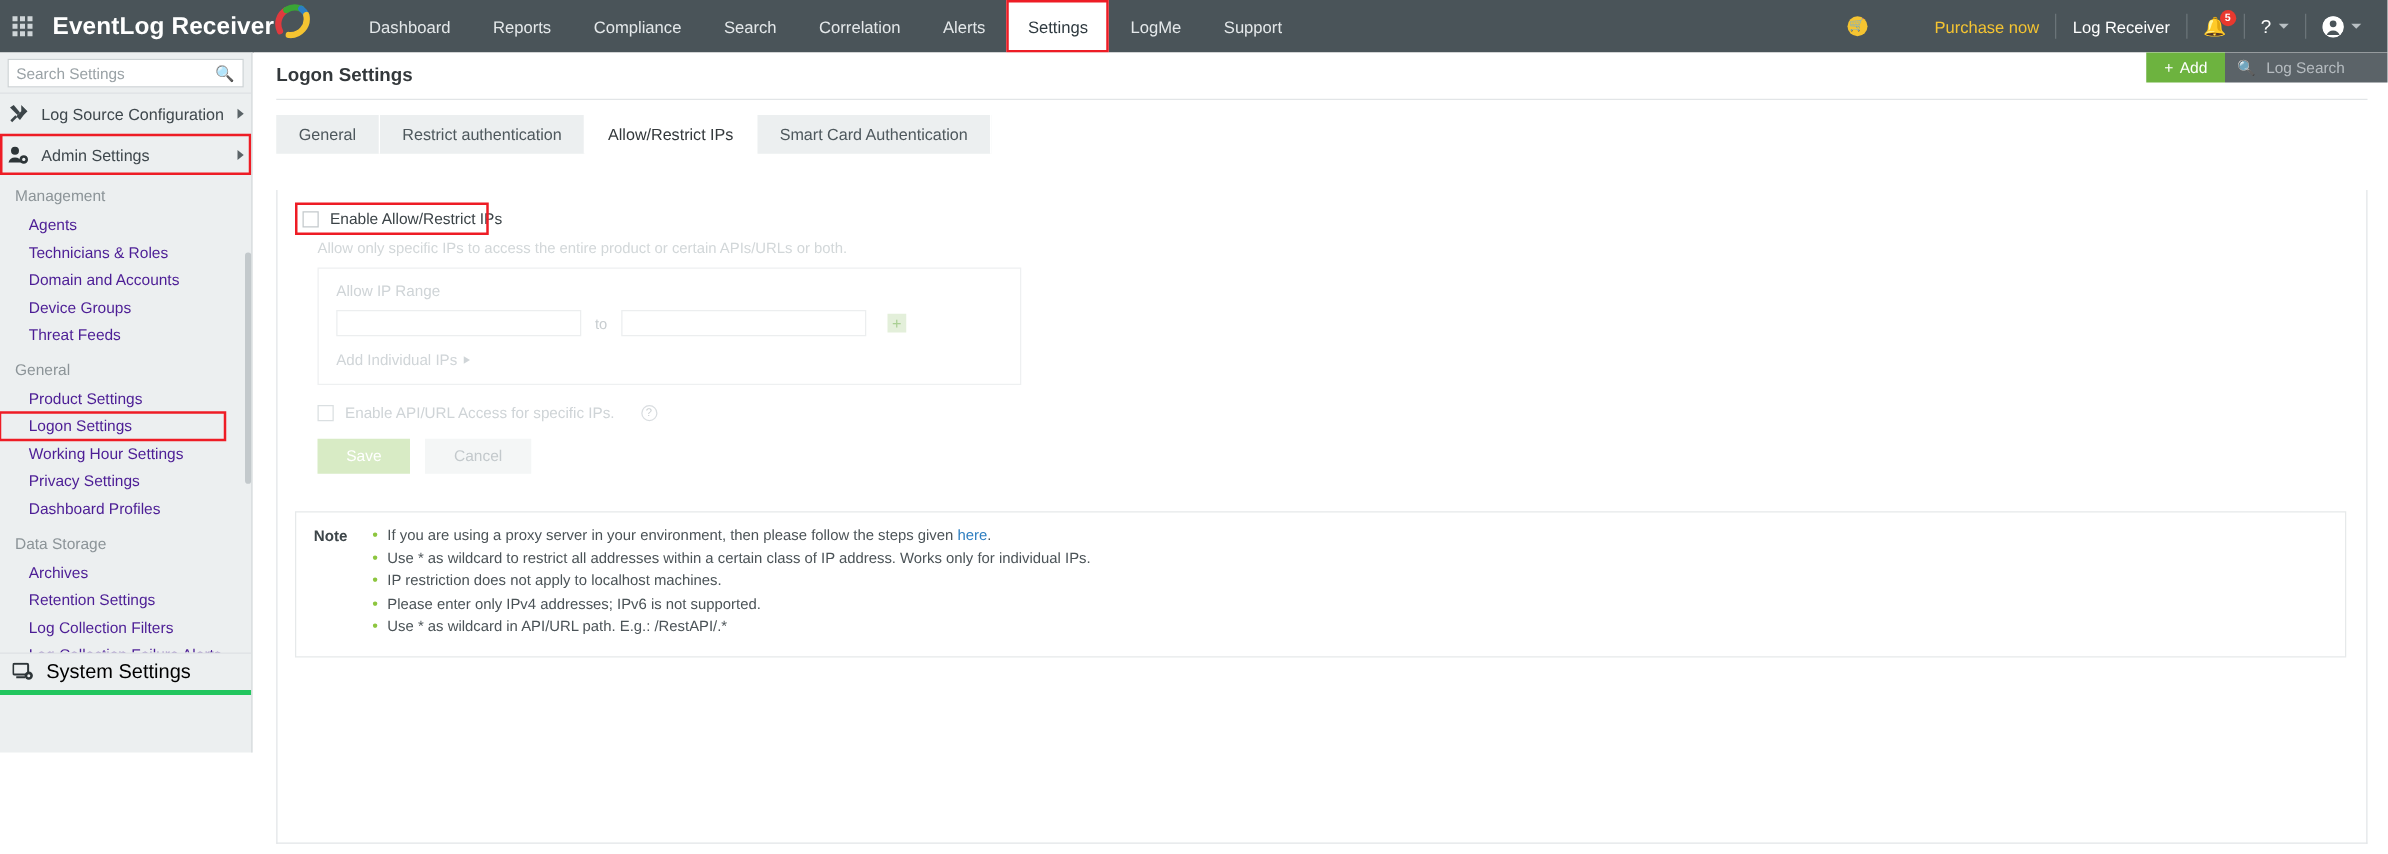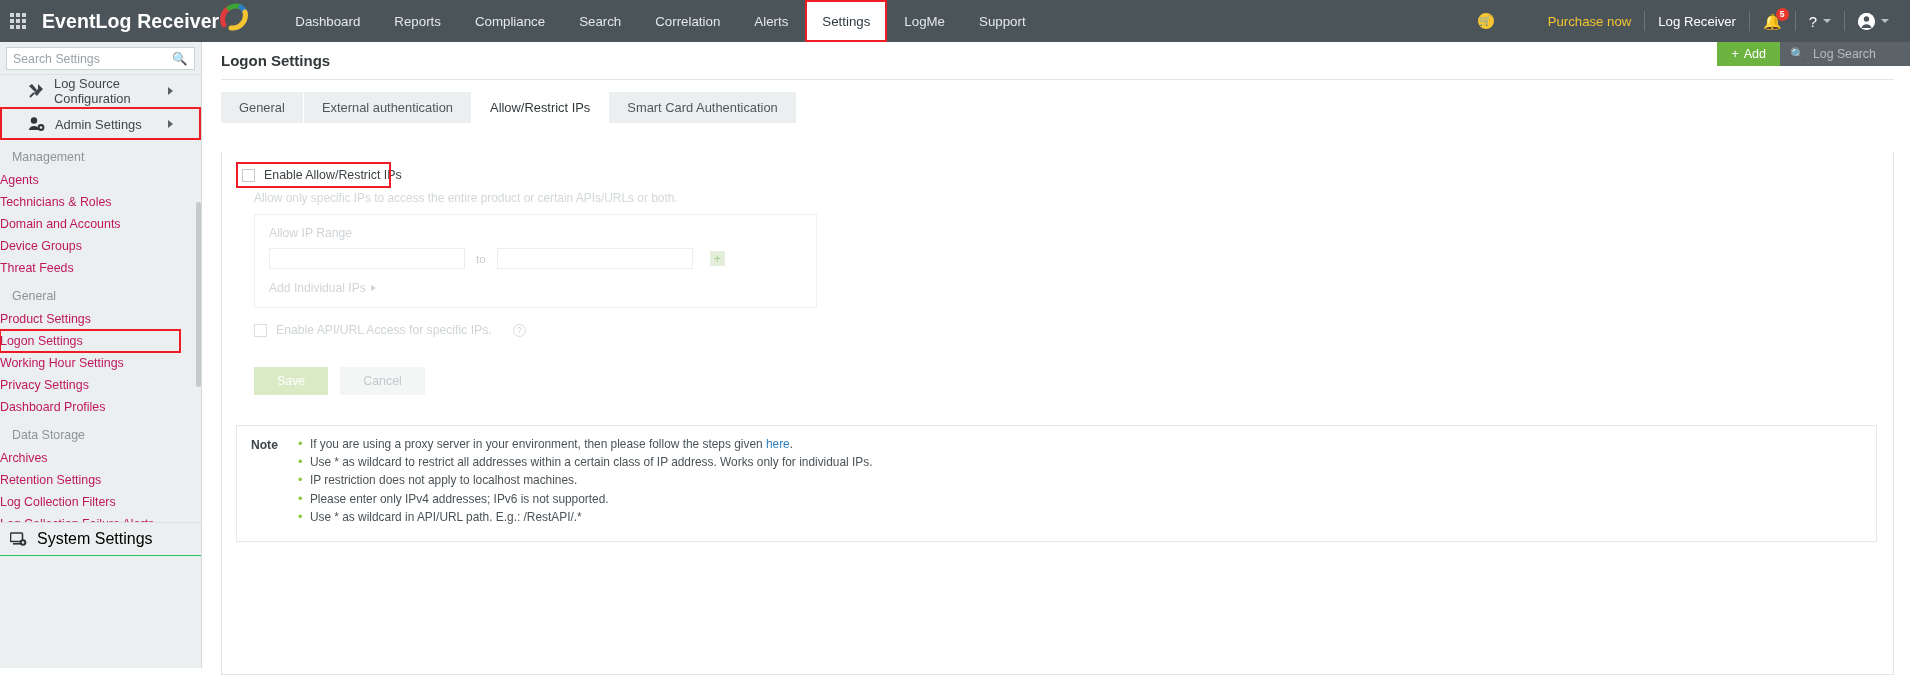--- a/index.html
+++ b/index.html
@@ -85,63 +85,63 @@
   }
   .logsearch-box {
     background: #5b6368; display: flex; align-items: center; gap: 8px;
     padding: 0 10px; min-width: 130px; cursor: text;
   }
   .logsearch-box .srch { color: #c6cbce; font-size: 12px; }
   .logsearch-ph { color: #b6bcc0; font-size: 12.3px; }
 
   
   .sidebar {
-    position: absolute; top: 42px; left: 0; width: 202px; height: 626px;
+    position: absolute; top: 42px; left: 0; width: 202px; height: 560px;
     background: #eceff0; border-right: 1px solid #d5dadc;
     overflow: hidden;
   }
   .search-settings {
     margin: 5px 6px 4px 6px; height: 23px; background: #ffffff;
     border: 1px solid #ccd2d4; display: flex; align-items: center;
     padding: 0 6px; cursor: text;
   }
   .search-settings input {
     border: none; outline: none; flex: 1; font-size: 12.3px; color: #5b6468;
     font-family: "Liberation Sans", sans-serif; background: transparent;
   }
   .search-settings input::placeholder { color: #9aa2a6; }
   .search-mag { color: #7b858a; font-size: 12.5px; }
 
   .side-top-item {
     height: 33px; display: flex; align-items: center; gap: 10px;
-    padding: 0 28px; border-top: 1px solid #dde1e3; cursor: pointer; position: relative;
+    padding: 0 6px; border-top: 1px solid #dde1e3; cursor: pointer; position: relative;
   }
   .side-top-item .lbl { font-size: 12.9px; color: #3f484d; }
   .side-top-item .arrow-r {
     margin-left: auto; width: 0; height: 0;
     border-top: 4px solid transparent; border-bottom: 4px solid transparent;
     border-left: 5px solid #5a6367;
   }
   .side-top-item.highlight { outline: 2px solid #ee1c25; outline-offset: -2px; background: #eceff0; }
 
   .ico-sq { width: 17px; height: 17px; display: inline-flex; align-items: center; justify-content: center; }
 
   .group-hdr {
     padding: 10px 0 5px 12px; font-size: 12.4px; color: #8c9498;
   }
   .side-link {
-    height: 22px; display: flex; align-items: center; 
-    font-size: 12.4px; color: #be185d; cursor: pointer; position: relative;
+    height: 22px; display: flex; align-items: center; padding-left: 23px;
+    font-size: 12.4px; color: #4c1d95; cursor: pointer; position: relative;
   }
   .side-link.highlight { outline: 2px solid #ee1c25; outline-offset: -1px; width: 180px; }
 
   .side-bottom-item {
     position: absolute; left: 0; right: 0; height: 34px;
     display: flex; align-items: center; gap: 10px; padding: 0 10px;
-    border-top: 1px solid #dde1e3; border-bottom: 1px solid #22c55e;
+    border-top: 1px solid #dde1e3; border-bottom: 4px solid #22c55e;
     background: #eceff0; cursor: pointer;
   }
 
   .sb-scroll {
     position: absolute; left: 196px; top: 160px; width: 5px; height: 185px;
     background: #c3c9cc; border-radius: 3px;
   }
 
   
   .main { position: absolute; top: 42px; left: 203px; right: 0; bottom: 0; background: #ffffff; }
@@ -208,21 +208,20 @@
   .qhelp {
     width: 13px; height: 13px; border-radius: 50%; border: 1px solid #d9dde0;
     color: #cbd0d3; font-size: 9px; display: inline-flex; align-items: center; justify-content: center;
     margin-left: 12px; cursor: pointer;
   }
 
   .btn-row { display: flex; gap: 12px; margin: 14px 0 0 32px; }
   .btn {
     font-size: 12.4px; padding: 7px 23px; cursor: pointer; border: none;
     font-family: "Liberation Sans", sans-serif;
-    margin-top: 16px;
   }
   .btn-save { background: #d8ebc5; color: #ffffff; }
   .btn-cancel { background: #f4f6f6; color: #c3c9cc; }
 
   .note-card {
     margin: 30px 16px 0 14px; border: 1px solid #e6e9ea; background: #fff;
     padding: 11px 14px 13px 14px; display: flex; gap: 20px;
   }
   .note-word { font-size: 12.1px; font-weight: bold; color: #3d4549; flex: none; padding-top: 1px; }
   .note-list { list-style: none; }
@@ -390,21 +389,21 @@
     <span class="arrow-r"></span>
   </div>
 </aside>
 
 <section class="main">
   <div class="page-title">Logon Settings</div>
   <div class="title-rule"></div>
 
   <div class="tabs">
     <div class="tab">General</div>
-    <div class="tab">External authentication</div>
+    <div class="tab">Restrict authentication</div>
     <div class="tab active">Allow/Restrict IPs</div>
     <div class="tab">Smart Card Authentication</div>
   </div>
 
   <div class="panel">
 
     <div class="enable-row">
       <span class="cbx"></span>
       <span class="enable-lbl">Enable Allow/Restrict IPs</span>
     </div>

